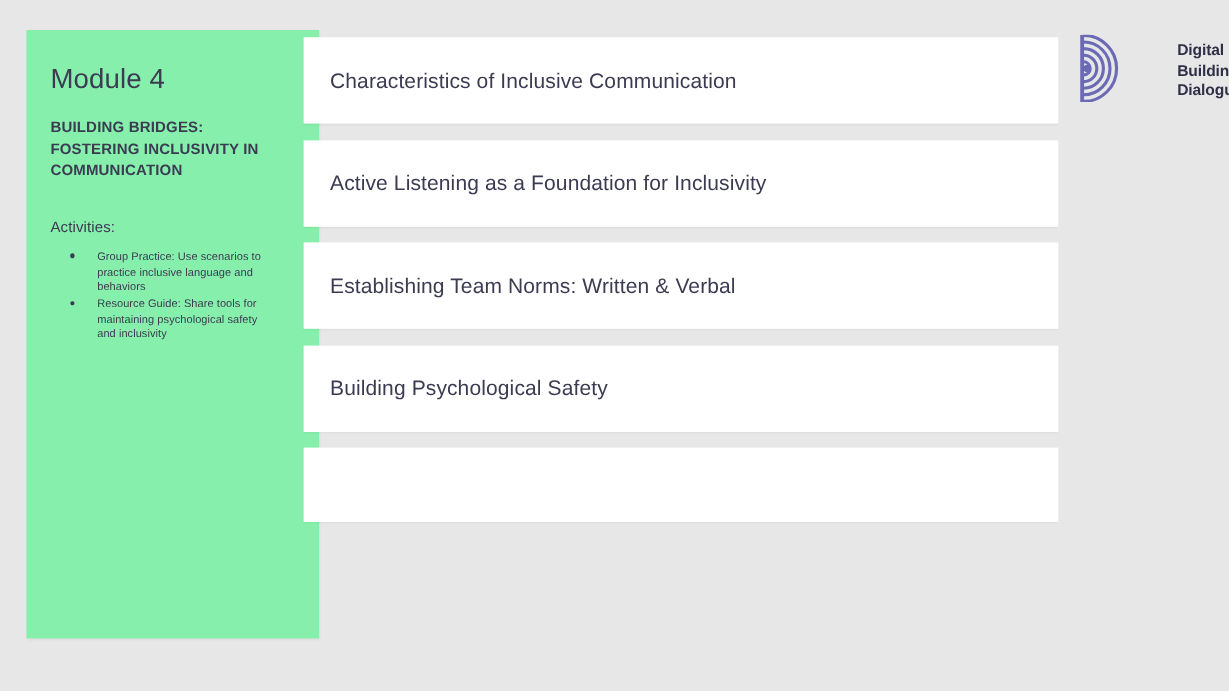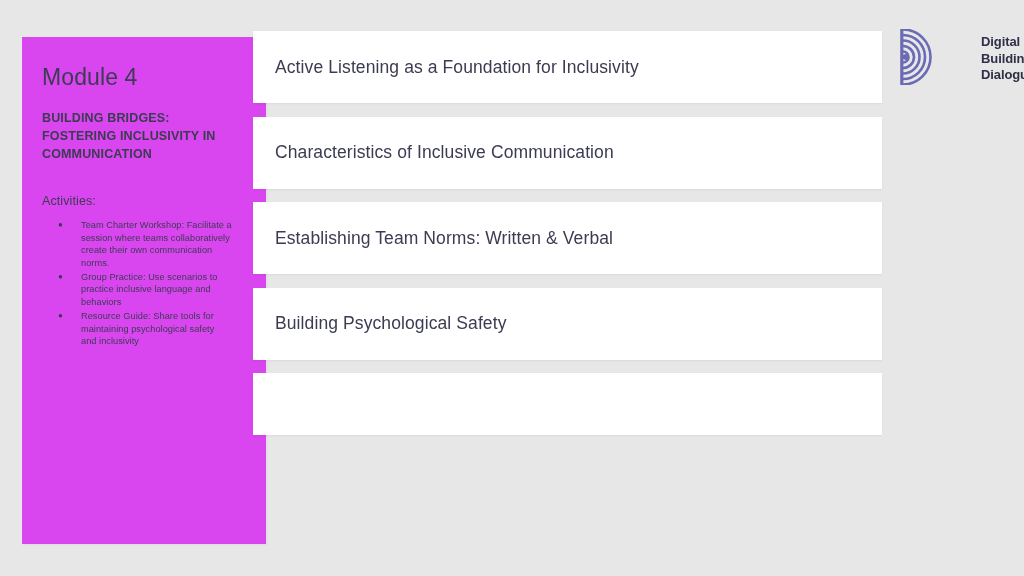--- a/index.html
+++ b/index.html
@@ -19,24 +19,24 @@
     position: absolute;
     left: 0; top: 0;
     width: 1024px;
     height: 576px;
   }
 
   
   .left-panel {
     position: absolute;
     left: 22px;
-    top: 37px;
+    top: 25px;
     width: 244px;
     height: 507px;
-    background: #d946ef;
+    background: #86efac;
     box-shadow: 1px 1px 2px rgba(0,0,0,0.05);
     box-sizing: border-box;
     padding: 0;
   }
 
   .module-title {
     position: absolute;
     left: 20px;
     top: 27px;
     font-size: 23px;
@@ -162,39 +162,38 @@
 
 <div class="slide">
 
   <div class="left-panel">
     <div class="module-title">Module 4</div>
     <div class="module-subtitle">BUILDING BRIDGES: FOSTERING INCLUSIVITY  IN COMMUNICATION</div>
     <div class="activities-label">Activities:</div>
     <ul class="activities-list">
       <li class="activity-item">
         <span class="bullet">●</span>
-        <span>Team Charter Workshop: Facilitate a session where teams collaboratively create their own communication norms.</span>
       </li>
       <li class="activity-item">
         <span class="bullet">●</span>
         <span>Group Practice: Use scenarios to practice inclusive language and behaviors</span>
       </li>
       <li class="activity-item">
         <span class="bullet">●</span>
         <span>Resource Guide: Share tools for maintaining psychological safety and inclusivity</span>
       </li>
     </ul>
   </div>
 
   <div class="card-column">
     <div class="topic-card">
+      <div class="topic-card-text">Characteristics of Inclusive Communication</div>
+    </div>
+    <div class="topic-card">
       <div class="topic-card-text">Active Listening as a Foundation for Inclusivity</div>
-    </div>
-    <div class="topic-card">
-      <div class="topic-card-text">Characteristics of Inclusive Communication</div>
     </div>
     <div class="topic-card">
       <div class="topic-card-text">Establishing Team Norms: Written &amp; Verbal</div>
     </div>
     <div class="topic-card">
       <div class="topic-card-text">Building Psychological Safety</div>
     </div>
     <div class="topic-card empty">
       
     </div>

